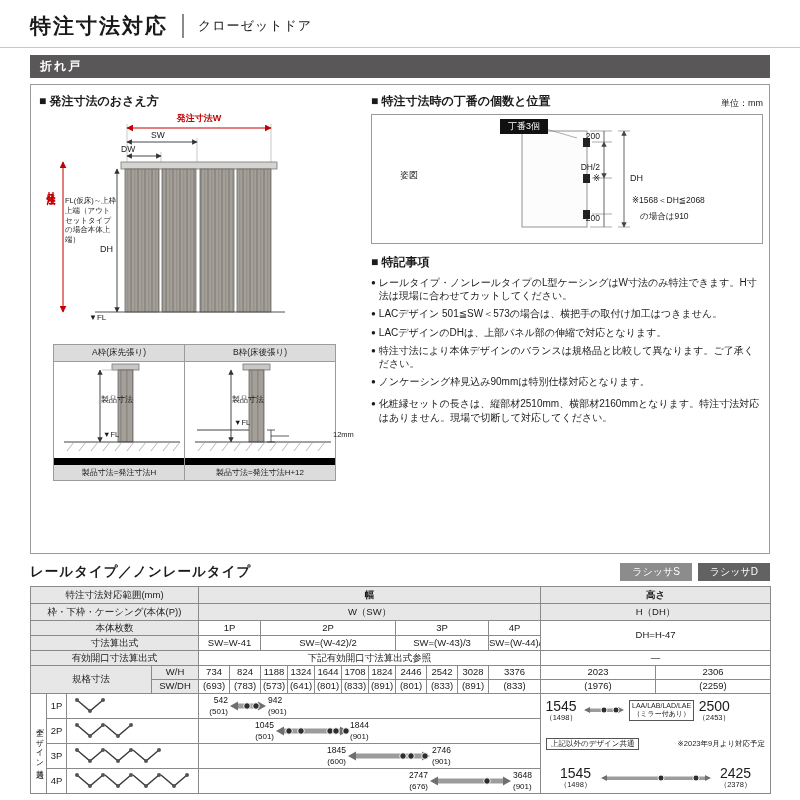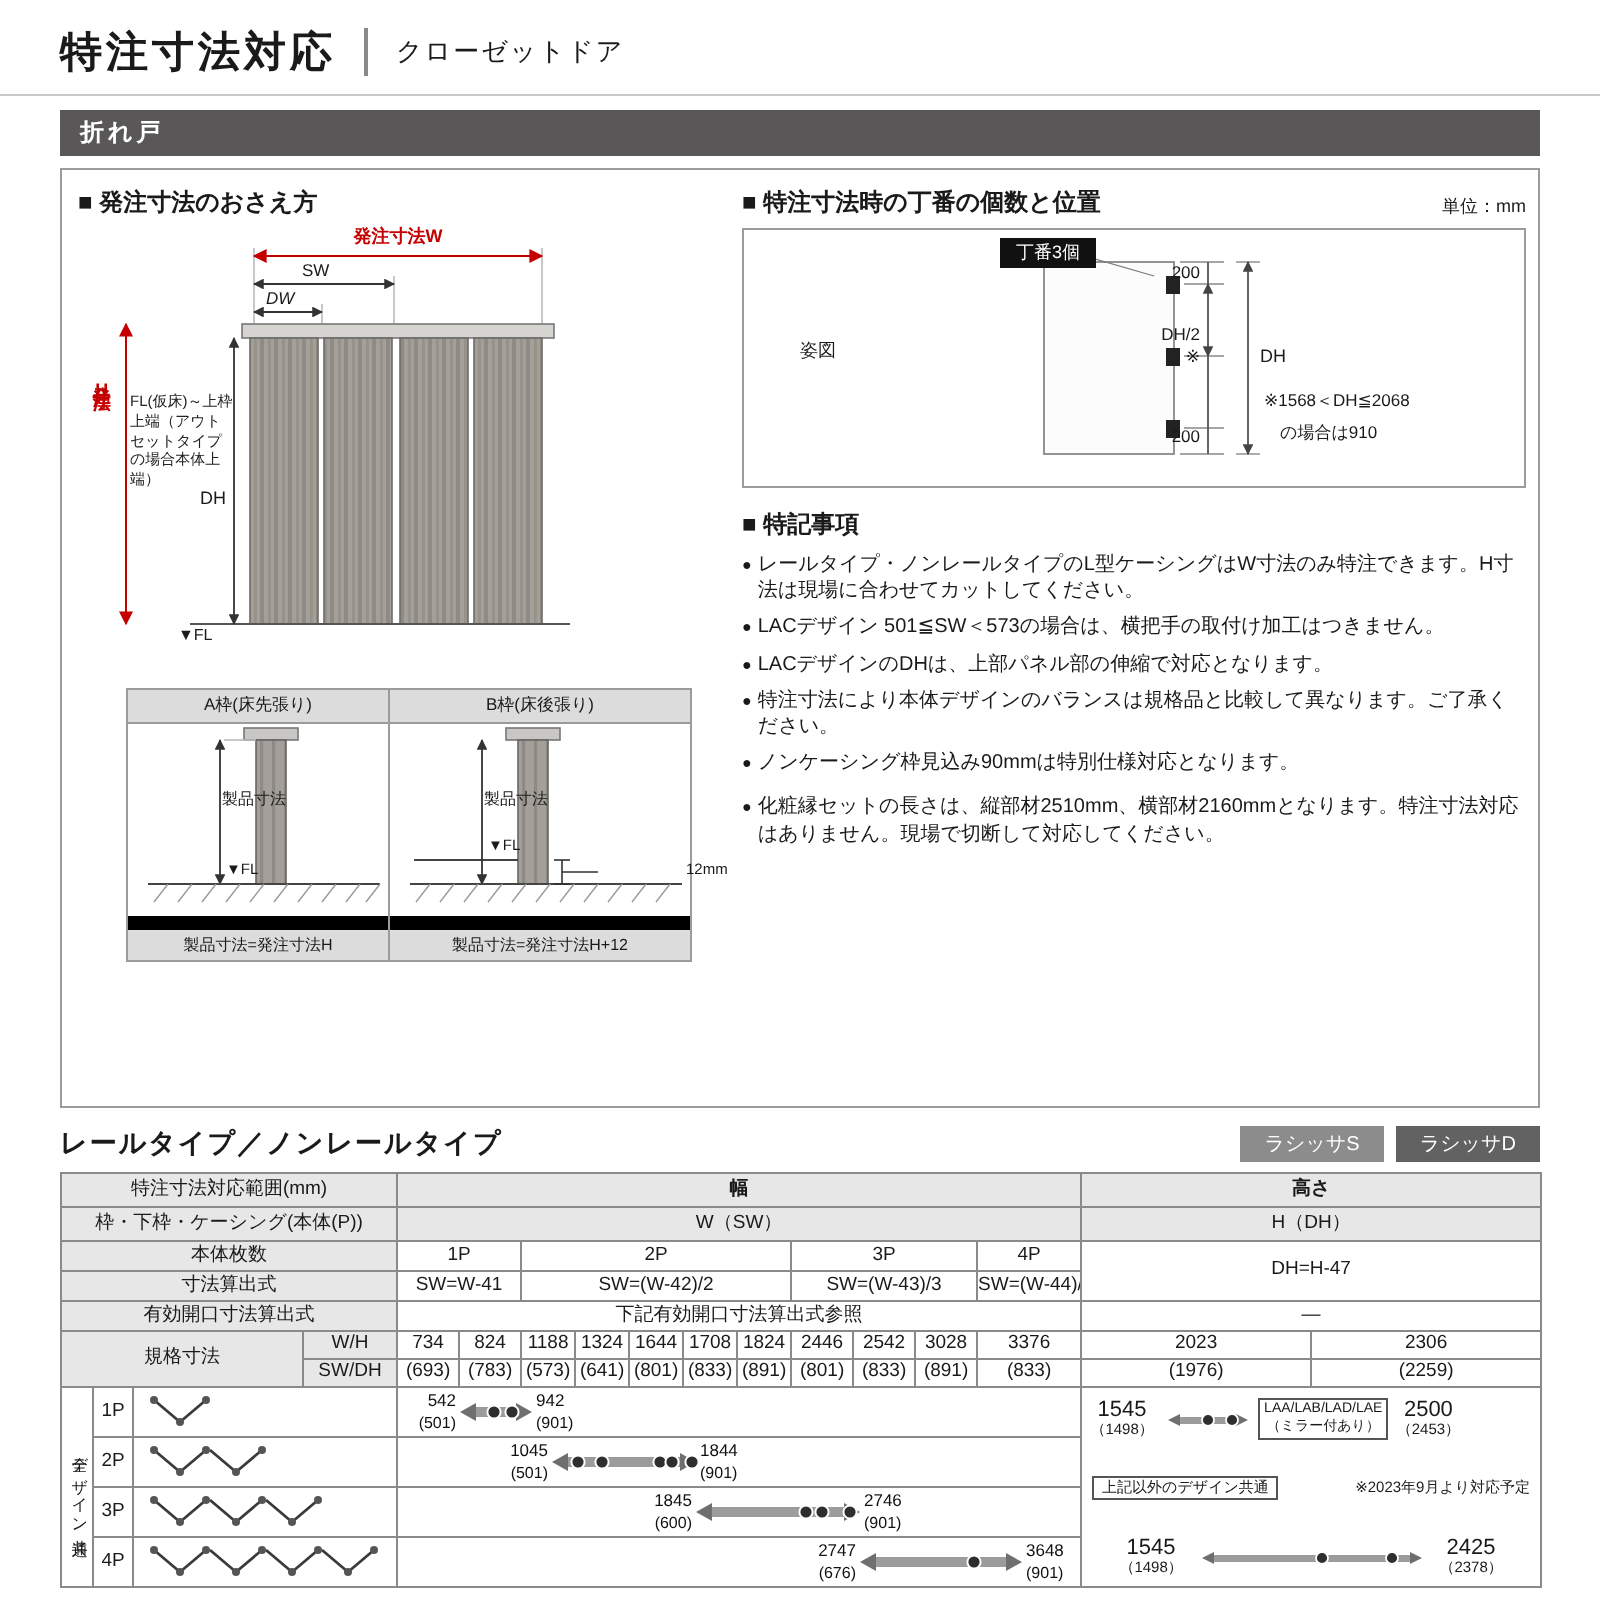--- a/index.html
+++ b/index.html
@@ -20,29 +20,29 @@
   .rightcol { flex:1; padding-left:8px; }
   .sechead { font-size:12px; font-weight:bold; }
 
   
   .maindia { position:relative; width:320px; height:226px; margin-top:4px; }
   .maindia svg { position:absolute; left:0; top:0; }
   .ol { position:absolute; font-size:8.5px; line-height:1.1; white-space:nowrap; }
   .red { color:#c40000; font-weight:bold; }
   .lw { left:88px; top:0; width:144px; text-align:center; font-size:9px; }
   .lsw { left:112px; top:17px; }
-  .ldw { left:94px; top:31px;font-style:italic; }
+  .ldw { left:82px; top:31px; }
   .lh { left:6px; top:72px; writing-mode:vertical-rl; text-orientation:upright; font-size:9px; letter-spacing:1px; }
   .lnote { left:26px; top:82px; width:52px; font-size:7.5px; line-height:1.3; white-space:normal; color:#222; }
   .ldh { left:42px; top:131px; width:32px; text-align:right; font-size:9px; }
   .lfl { left:50px; top:200px; font-size:8px; }
 
   
   .ab { display:flex; margin:4px 0 0 14px; }
-  .abbox { border:1px solid #9b9b9b; background:#fff;margin-left:10px; }
+  .abbox { border:1px solid #9b9b9b; background:#fff; }
   .abbox.bb { margin-left:-1px; }
   .abhead { background:#dcdcdc; font-size:8.5px; text-align:center; padding:2px 0; border-bottom:1px solid #9b9b9b; }
   .abfoot { background:#dcdcdc; font-size:8px; text-align:center; padding:2px 0; border-top:7px solid #000000; }
   .abbody { position:relative; height:96px; }
   .abl { position:absolute; font-size:8px; white-space:nowrap;padding-left:42px; }
   .abl-prod { left:5px; top:32px; }
   .abl-fl-a { left:7px; top:68px; font-size:7.5px; }
   .abl-fl-b { left:7px; top:56px; font-size:7.5px; }
   .abl-12 { left:106px; top:68px; font-size:7.5px; }
 
@@ -88,21 +88,21 @@
   tr.r1 { height:17px; } tr.r2 { height:15px; } tr.r3 { height:14px; } tr.r4 { height:24px; }
   .vert { writing-mode:vertical-rl; text-orientation:upright; font-size:8px; letter-spacing:1px; margin:0 auto; }
   td.plab { font-size:9px; }
   td.zig svg { display:block; margin-left:2px; }
   td.barcell { position:relative;margin-top:20px; }
   td.barcell svg { display:block; }
   td.hcelltd { vertical-align:top; }
   .hcell { height:96px; display:flex; flex-direction:column; justify-content:space-between; padding:3px 2px 2px; }
   .hrow { display:flex; align-items:center; gap:2px; }
   .hlab { width:36px; display:flex; flex-direction:column; align-items:center; line-height:1.1; }
-  .hlab .v { font-size:11px; }
+  .hlab .v { font-size:14px; }
   .hlab .p { font-size:7.5px; }
   .hbox { border:1px solid #555; font-size:7px; line-height:1.2; padding:1px 2px; text-align:center; }
   .hmid { display:flex; justify-content:space-between; align-items:center; padding:0 3px; }
   .hbox2 { border:1px solid #555; font-size:7.5px; padding:1px 4px; }
   .hnote { font-size:7.5px; }
   .hrow.bot { justify-content:center; }
 </style>
 </head>
 <body>
 

